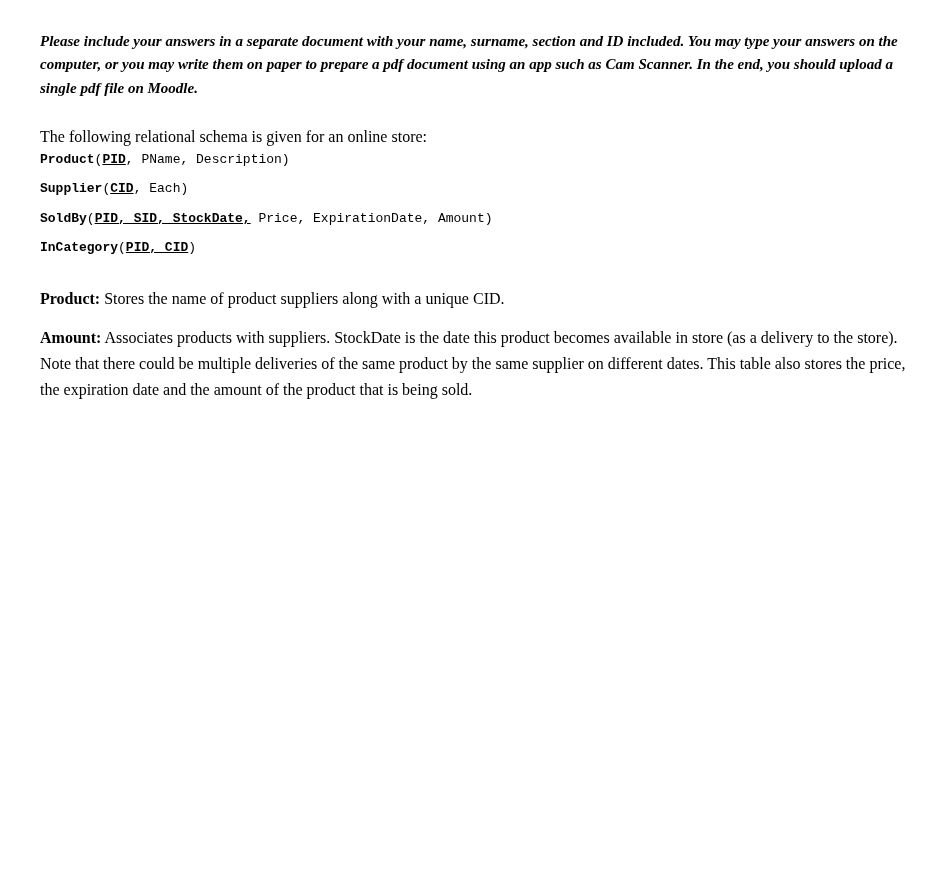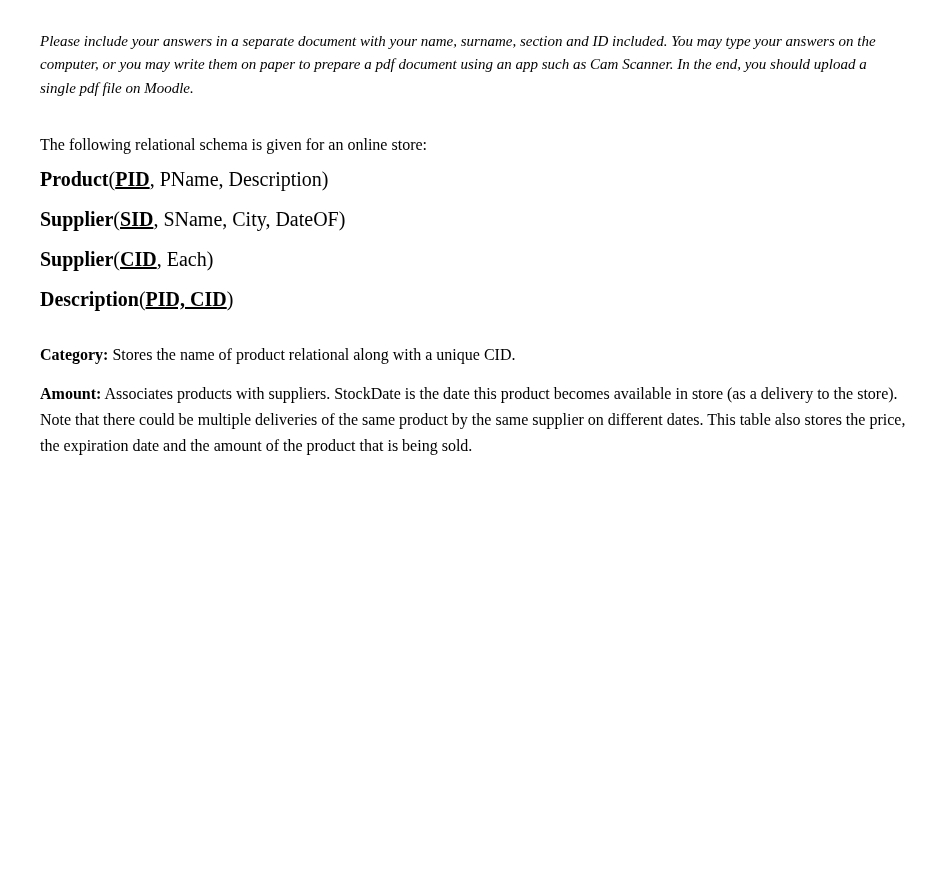--- a/index.html
+++ b/index.html
@@ -15,36 +15,37 @@
       color: #000000;
       width: 946px;
       min-height: 892px;
       padding: 30px 40px 40px 40px;
     }
 
     .intro-text {
       font-style: italic;
       font-size: 15px;
       line-height: 1.55;
-      margin-bottom: 36px;
+      margin-bottom: 28px;
+      font-weight: bold;
     }
 
     .section-intro {
       font-family: Georgia, serif;
       font-size: 16px;
-      margin-bottom: 10px;
+      margin-bottom: 4px;
     }
 
     .schema-block {
       margin-bottom: 28px;
     }
 
     .schema-line {
-      font-family: Liberation Serif, serif;
-      font-size: 20px;
+      font-family: Liberation Mono, monospace;
+      font-size: 13px;
       font-weight: bold;
       margin-bottom: 10px;
       line-height: 1.5;
     }
 
     .schema-line .table-name {
       font-weight: bold;
     }
 
     .schema-line .normal-weight {
@@ -76,41 +77,41 @@
 <p class="intro-text">Please include your answers in a separate document with your name, surname, section and ID included. You may type your answers on the computer, or you may write them on paper to prepare a pdf document using an app such as Cam Scanner. In the end, you should upload a single pdf file on Moodle.</p>
 
 <p class="section-intro">The following relational schema is given for an online store:</p>
 
 <div class="schema-block">
 
   <div class="schema-line">
     <span class="table-name">Product</span><span class="normal-weight">(</span><span class="underline">PID</span><span class="normal-weight">, PName, Description)</span>
   </div>
 
-  <div class="schema-line">
-    <span class="table-name">Supplier</span><span class="normal-weight">(</span><span class="underline">SID</span><span class="normal-weight">, SName, City, DateOF)</span>
-  </div>
 
   <div class="schema-line">
     <span class="table-name">Supplier</span><span class="normal-weight">(</span><span class="underline">CID</span><span class="normal-weight">, Each)</span>
   </div>
 
+  <div class="schema-line">
+    <span class="table-name">SoldBy</span><span class="normal-weight">(</span><span class="underline">PID, SID, StockDate,</span><span class="normal-weight"> Price, ExpirationDate, Amount)</span>
+  </div>
 
   <div class="schema-line">
-    <span class="table-name">Description</span><span class="normal-weight">(</span><span class="underline">PID, CID</span><span class="normal-weight">)</span>
+    <span class="table-name">InCategory</span><span class="normal-weight">(</span><span class="underline">PID, CID</span><span class="normal-weight">)</span>
   </div>
 
 </div>
 
 <div class="descriptions-block">
 
 
 
   <p class="desc-paragraph">
-    <span class="bold-label">Category:</span><span> Stores the name of product relational along with a unique CID.</span>
+    <span class="bold-label">Product:</span><span> Stores the name of product suppliers along with a unique CID.</span>
   </p>
 
 
   <p class="desc-paragraph">
     <span class="bold-label">Amount:</span><span> Associates products with suppliers. StockDate is the date this product becomes available in store (as a delivery to the store). Note that there could be multiple deliveries of the same product by the same supplier on different dates. This table also stores the price, the expiration date and the amount of the product that is being sold.</span>
   </p>
 
 </div>
 
 </body></html>

